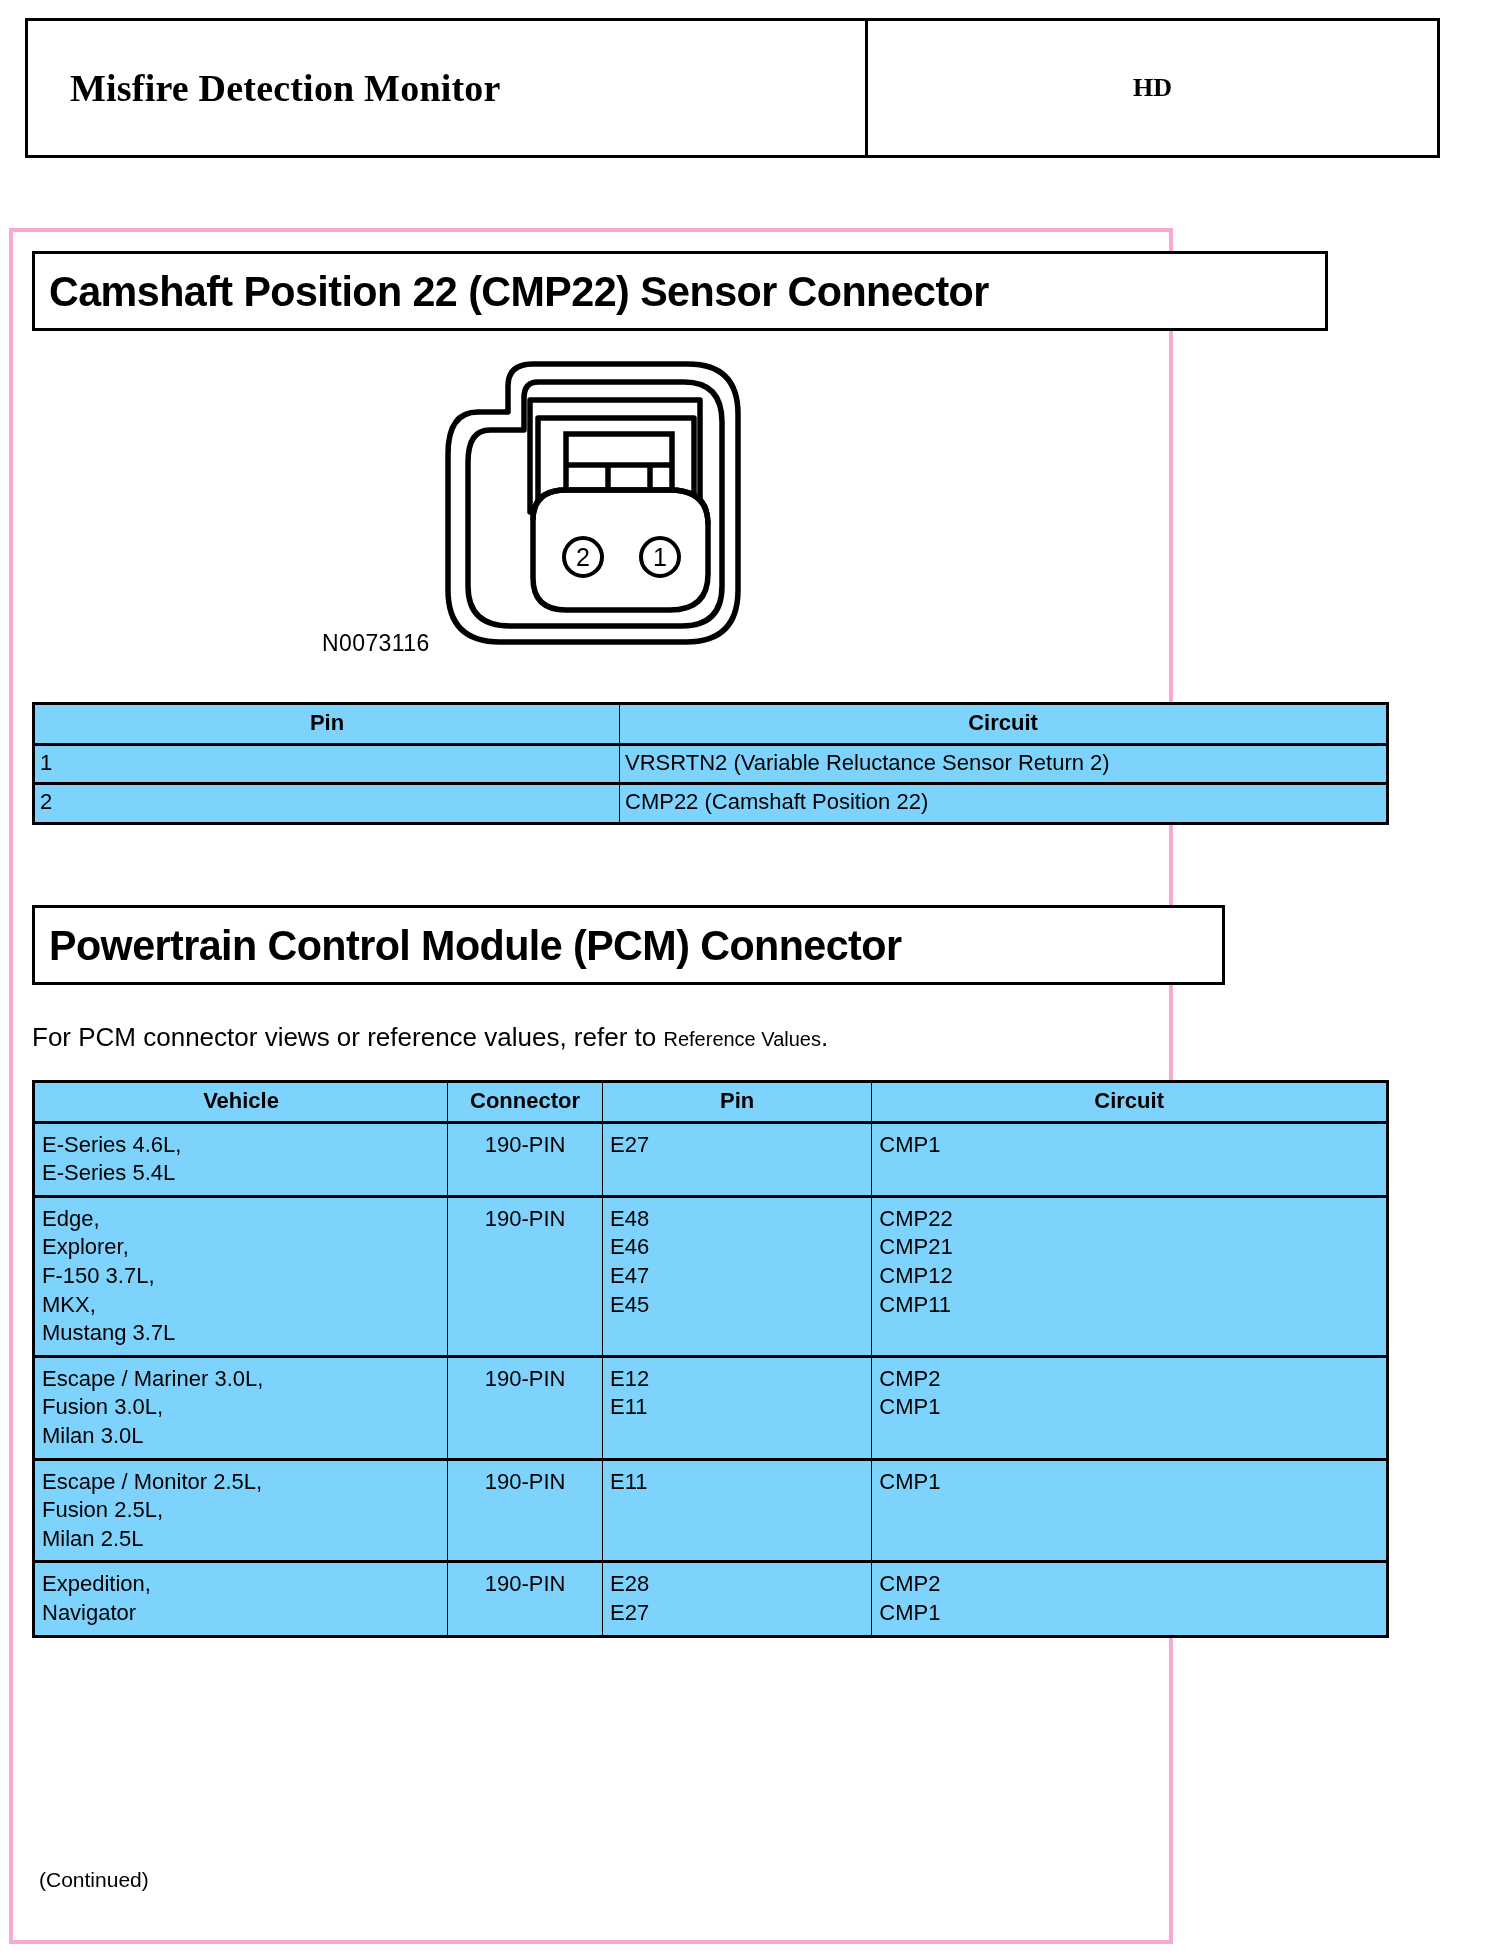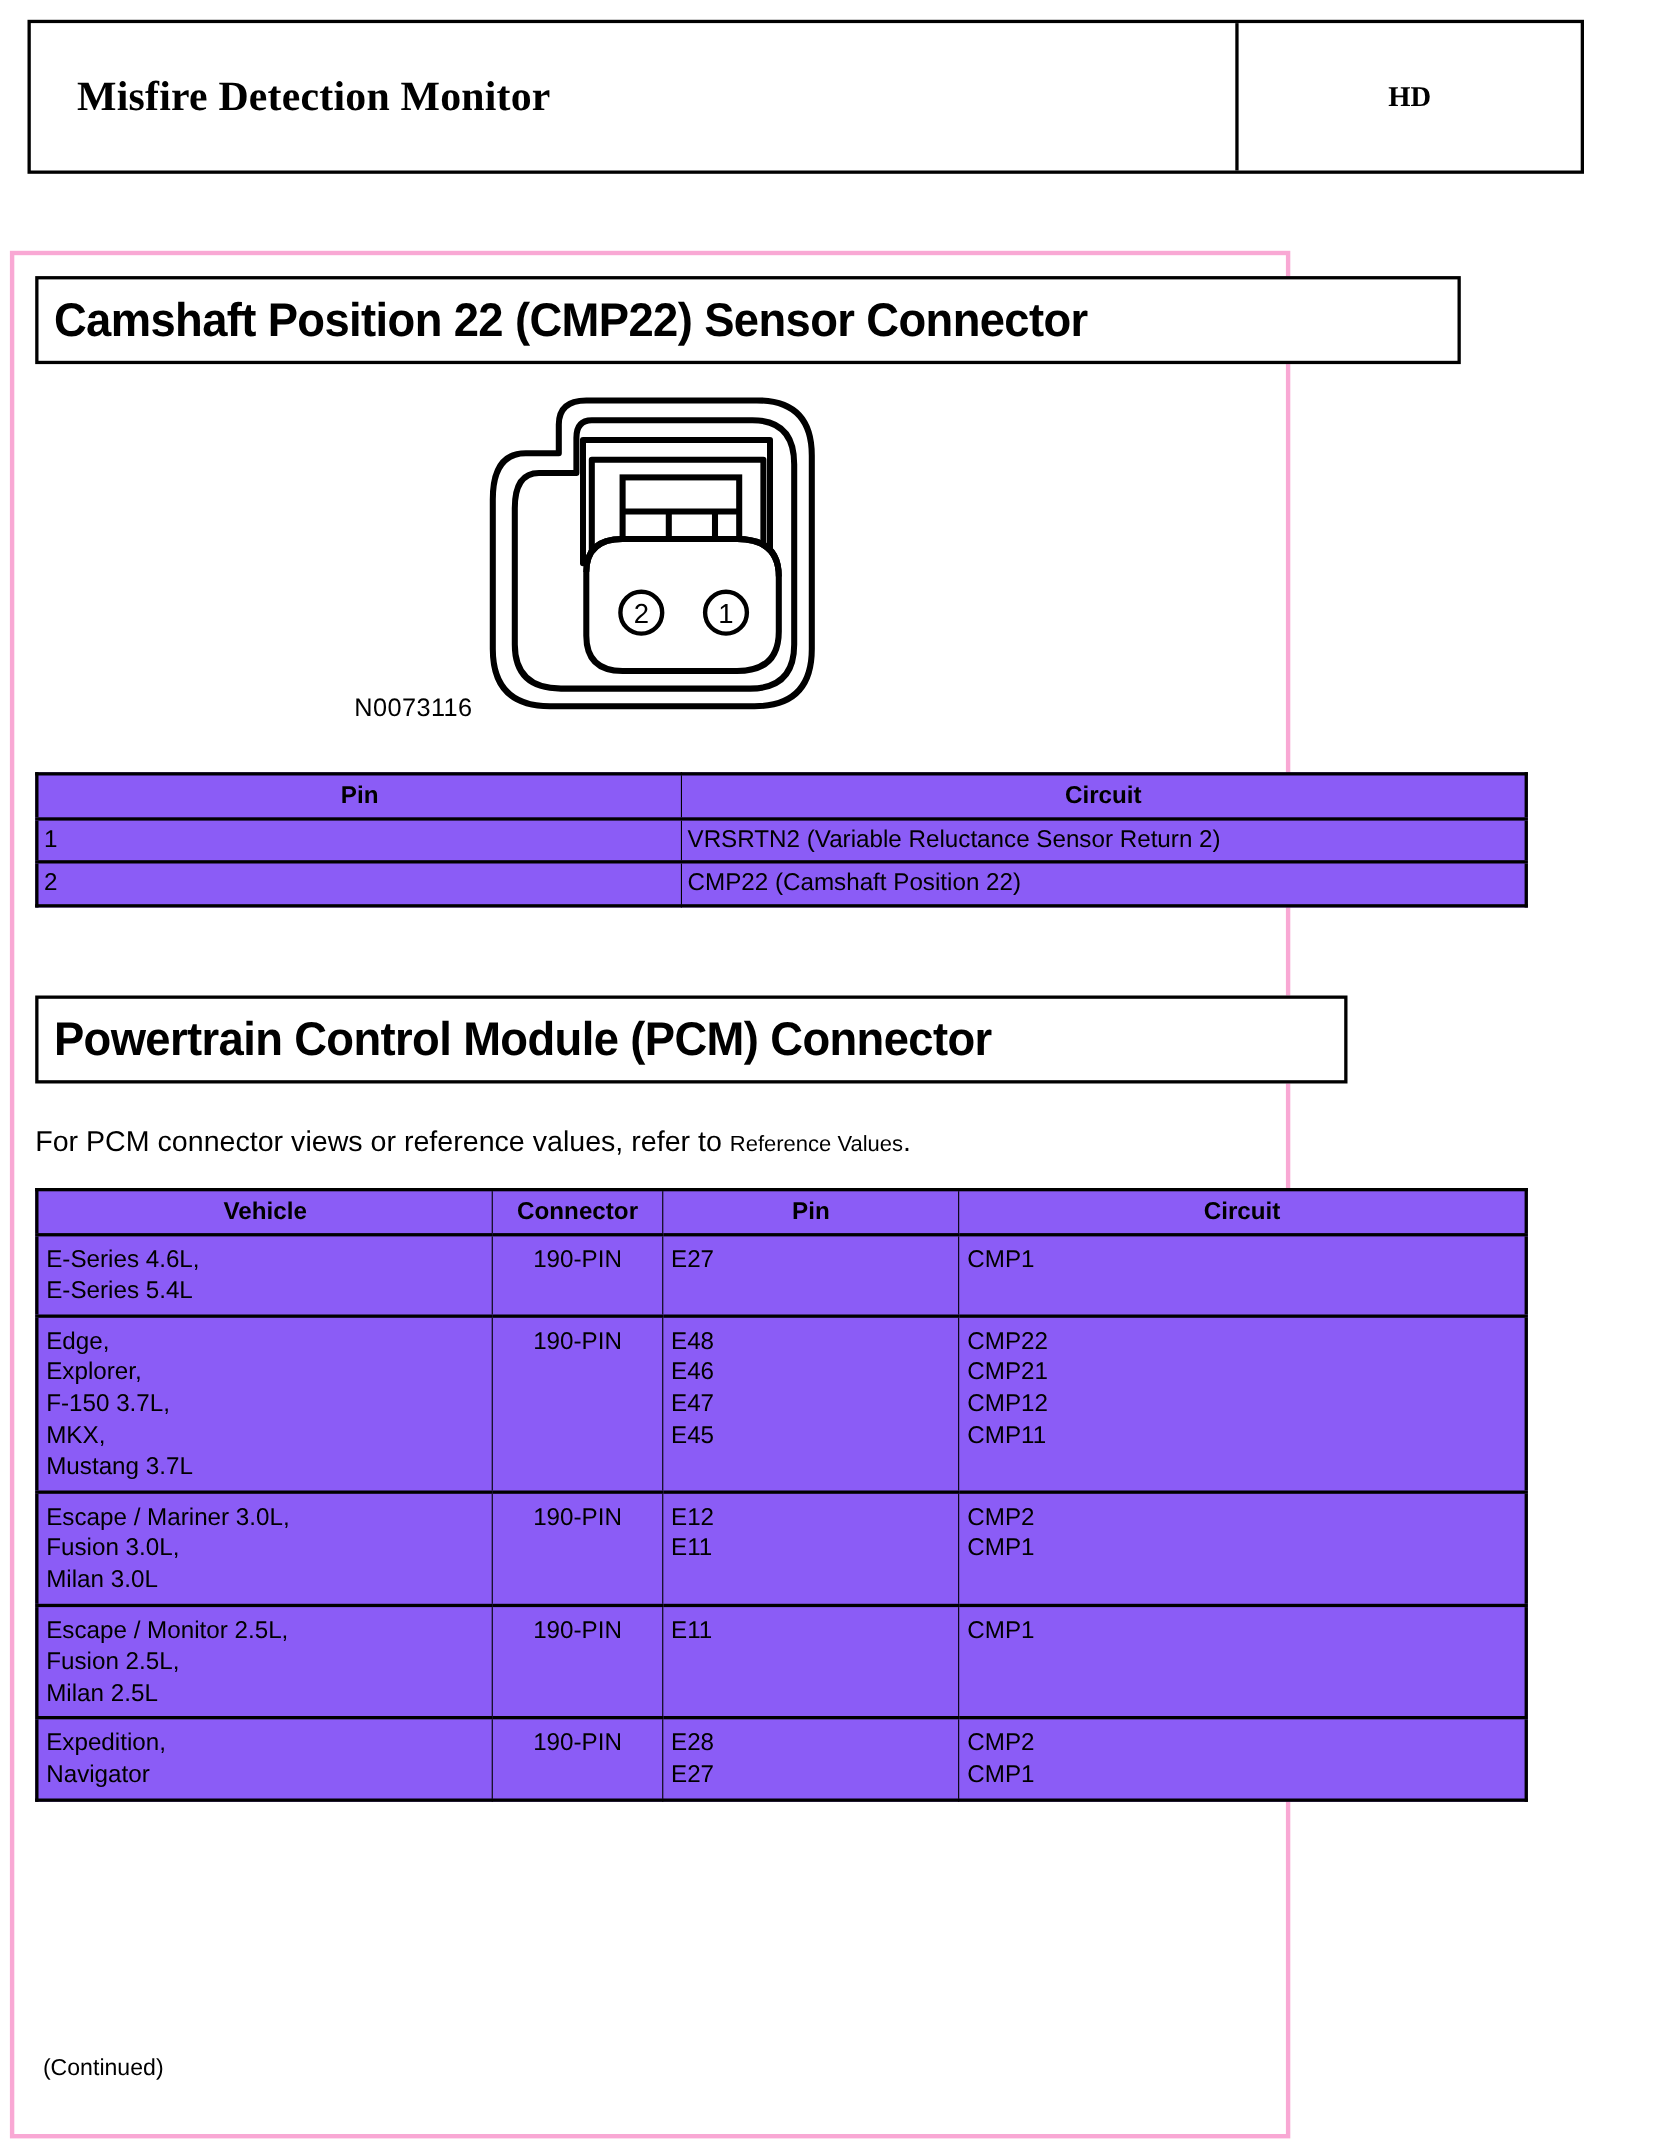--- a/index.html
+++ b/index.html
@@ -21,21 +21,21 @@
     position: absolute;
     left: 25px;
     top: 18px;
     width: 1415px;
     height: 140px;
     border: 3px solid #000;
     box-sizing: border-box;
     display: flex;
   }
   .page-header .title-cell {
-    width: 1098px;
+    width: 840px;
     border-right: 3px solid #000;
     box-sizing: border-box;
     display: flex;
     align-items: center;
     padding-left: 42px;
   }
   .page-header .title-cell .doc-title {
     font-family: "Liberation Serif", serif;
     font-weight: bold;
     font-size: 38px;
@@ -118,21 +118,21 @@
     top: 288px;
     font-size: 23px;
     font-family: "Liberation Sans", sans-serif;
     letter-spacing: 0.4px;
   }
 
   
   table.doc-table {
     position: absolute;
     border-collapse: collapse;
-    background: #8b5cf6;
+    background: #7dd3fc;
   }
   table.doc-table th,
   table.doc-table td {
     border: 1px solid #000;
     font-family: "Liberation Sans", sans-serif;
     font-size: 22px;
     vertical-align: top;
     padding: 3px 7px 5px 7px;
     line-height: 1.30;
   }

